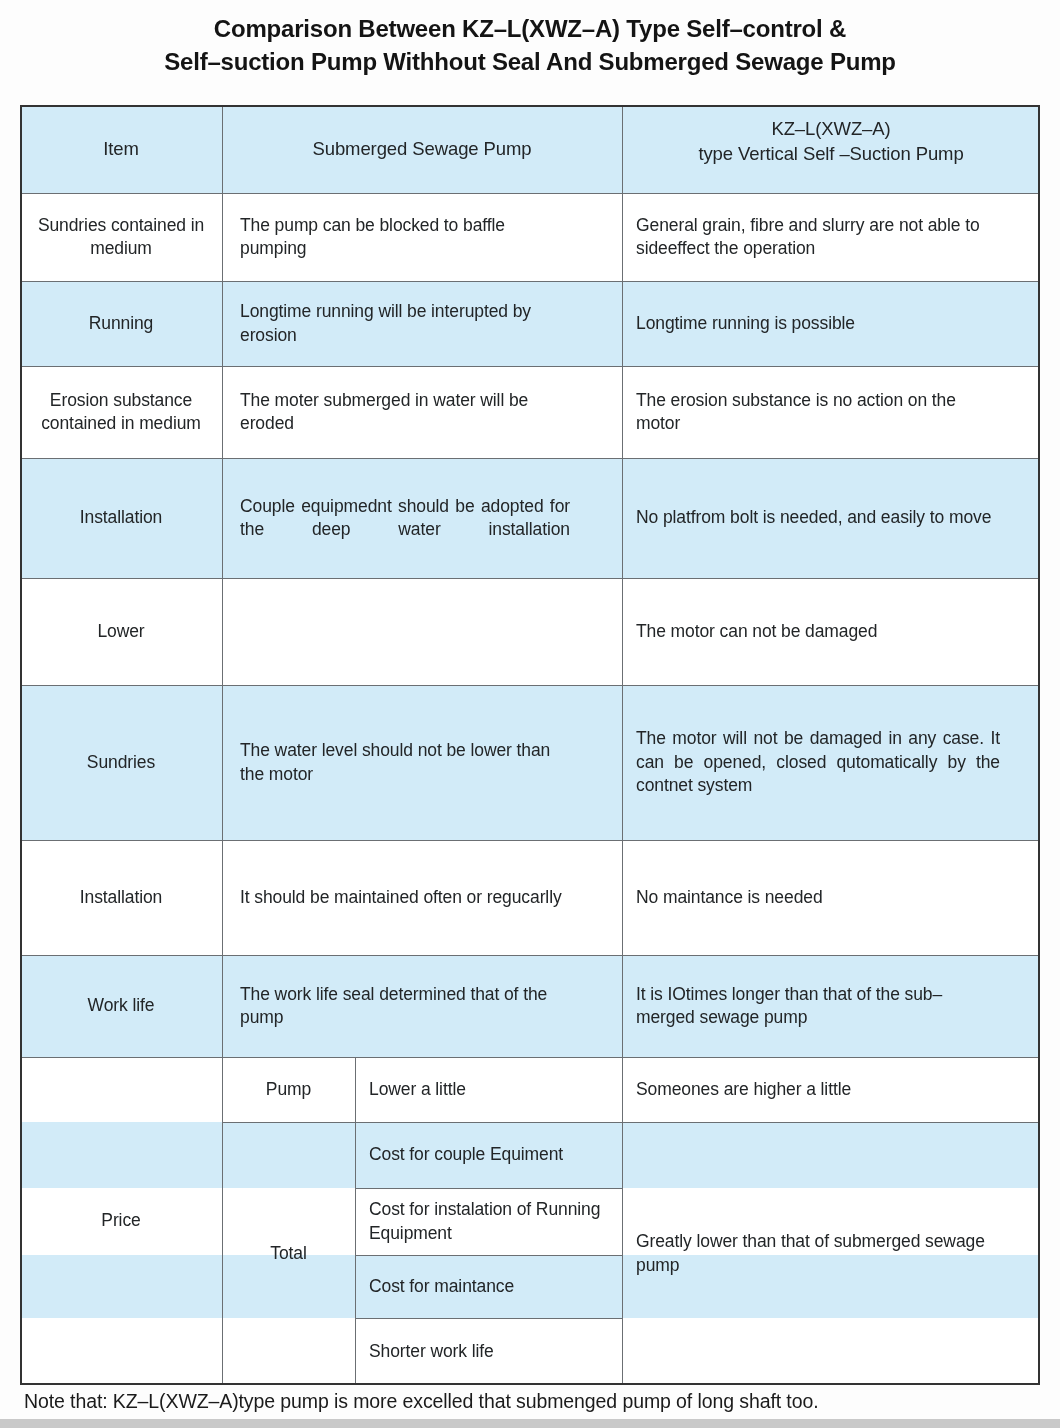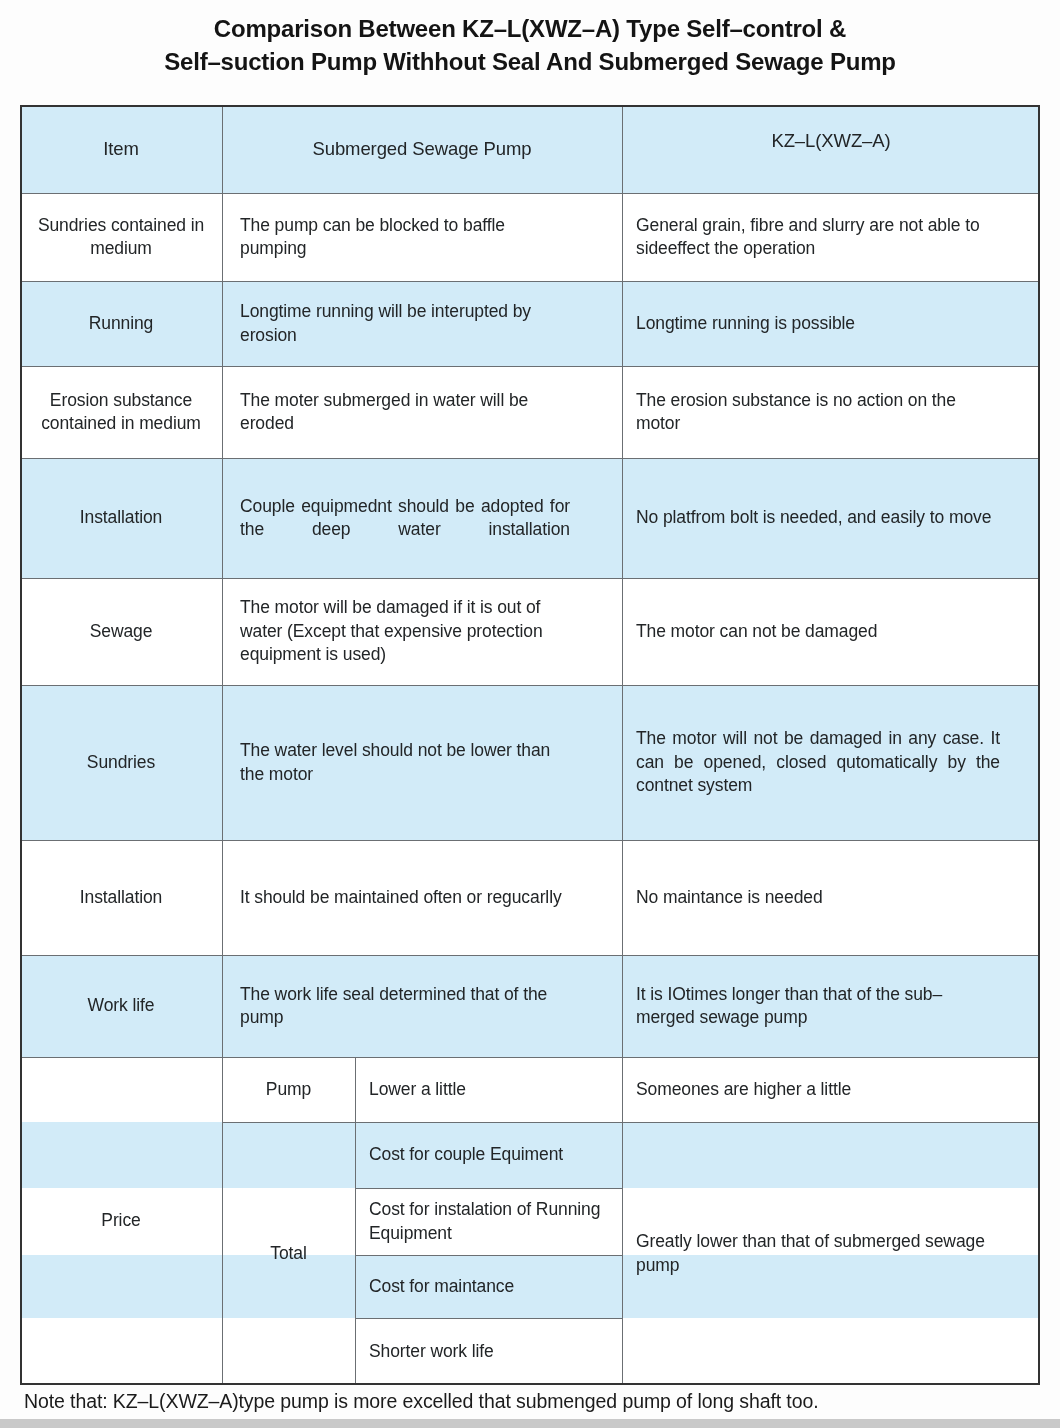--- a/index.html
+++ b/index.html
@@ -87,41 +87,41 @@
     <div class="hl" style="top:1017px;left:202px;width:818px"></div>
     <div class="hl" style="top:1083px;left:335px;width:267px"></div>
     <div class="hl" style="top:1150px;left:335px;width:267px"></div>
     <div class="hl" style="top:1213px;left:335px;width:267px"></div>
 
     <div class="cell cc hdr" style="left:0;top:0;width:202px;height:88px">Item</div>
     <div class="cell cc hdr" style="left:202px;top:0;width:400px;height:88px">Submerged Sewage Pump</div>
     <div class="cell cc hdr" style="left:602px;top:0;width:418px;height:73px">
       <div>
         <div>KZ–L(XWZ–A)</div>
+        <div>type Vertical Self –Suction Pump</div>
       </div>
     </div>
 
     <div class="cell cc" style="left:0;top:88px;width:202px;height:88px">Sundries contained in medium</div>
     <div class="cell cl" style="left:202px;top:88px;width:400px;height:88px">The pump can be blocked to baffle pumping</div>
     <div class="cell cl3" style="left:602px;top:88px;width:418px;height:88px">General grain, fibre and slurry are not able to sideeffect the operation</div>
 
     <div class="cell cc" style="left:0;top:176px;width:202px;height:85px">Running</div>
     <div class="cell cl" style="left:202px;top:176px;width:400px;height:85px">Longtime running will be interupted by erosion</div>
     <div class="cell cl3" style="left:602px;top:176px;width:418px;height:85px">Longtime running is possible</div>
 
     <div class="cell cc" style="left:0;top:261px;width:202px;height:92px">Erosion substance contained in medium</div>
     <div class="cell cl" style="left:202px;top:261px;width:400px;height:92px">The moter submerged in water will be eroded</div>
     <div class="cell cl3" style="left:602px;top:261px;width:418px;height:92px">The erosion substance is no action on the motor</div>
 
     <div class="cell cc" style="left:0;top:353px;width:202px;height:120px">Installation</div>
     <div class="cell cl jst-last" style="left:202px;top:353px;width:400px;height:120px">Couple equipmednt should be adopted for the deep water installation</div>
     <div class="cell cl3" style="left:602px;top:353px;width:418px;height:120px">No platfrom bolt is needed, and easily to move</div>
 
-    <div class="cell cc" style="left:0;top:473px;width:202px;height:107px">Sewage</div>
-    <div class="cell cl" style="left:202px;top:473px;width:400px;height:107px">The motor will be damaged if it is out of water (Except that expensive protection equipment is used)</div>
+    <div class="cell cc" style="left:0;top:473px;width:202px;height:107px">Lower</div>
     <div class="cell cl3" style="left:602px;top:473px;width:418px;height:107px">The motor can not be damaged</div>
 
     <div class="cell cc" style="left:0;top:580px;width:202px;height:155px">Sundries</div>
     <div class="cell cl" style="left:202px;top:580px;width:400px;height:155px">The water level should not be lower than the motor</div>
     <div class="cell cl3 jst" style="left:602px;top:580px;width:418px;height:155px">The motor will not be damaged in any case. It can be opened, closed qutomatically by the contnet system</div>
 
     <div class="cell cc" style="left:0;top:735px;width:202px;height:115px">Installation</div>
     <div class="cell cl" style="left:202px;top:735px;width:400px;height:115px">It should be maintained often or regucarlly</div>
     <div class="cell cl3" style="left:602px;top:735px;width:418px;height:115px">No maintance is needed</div>
 

